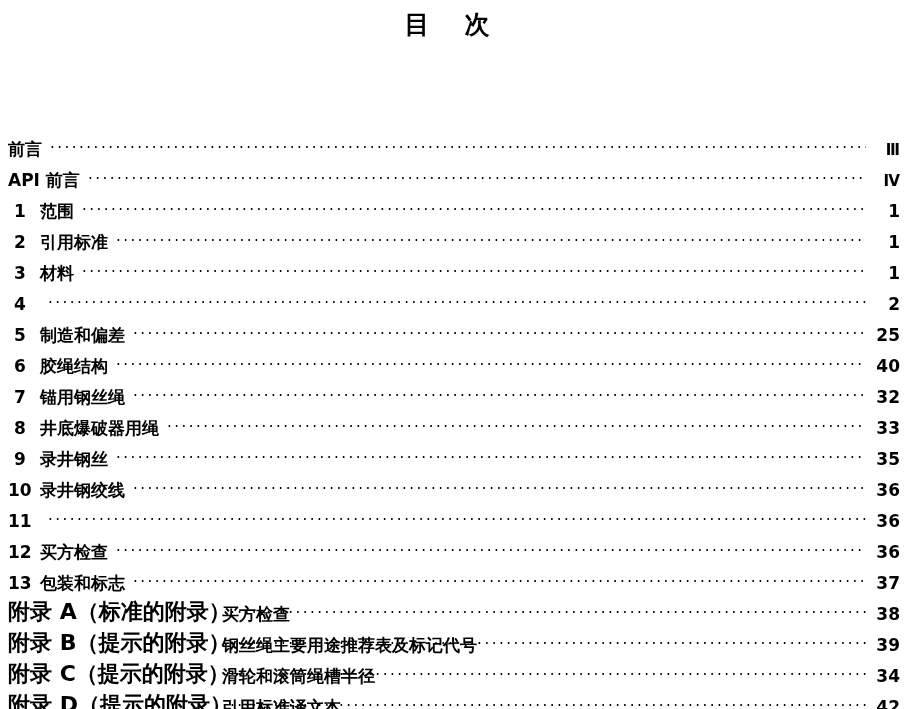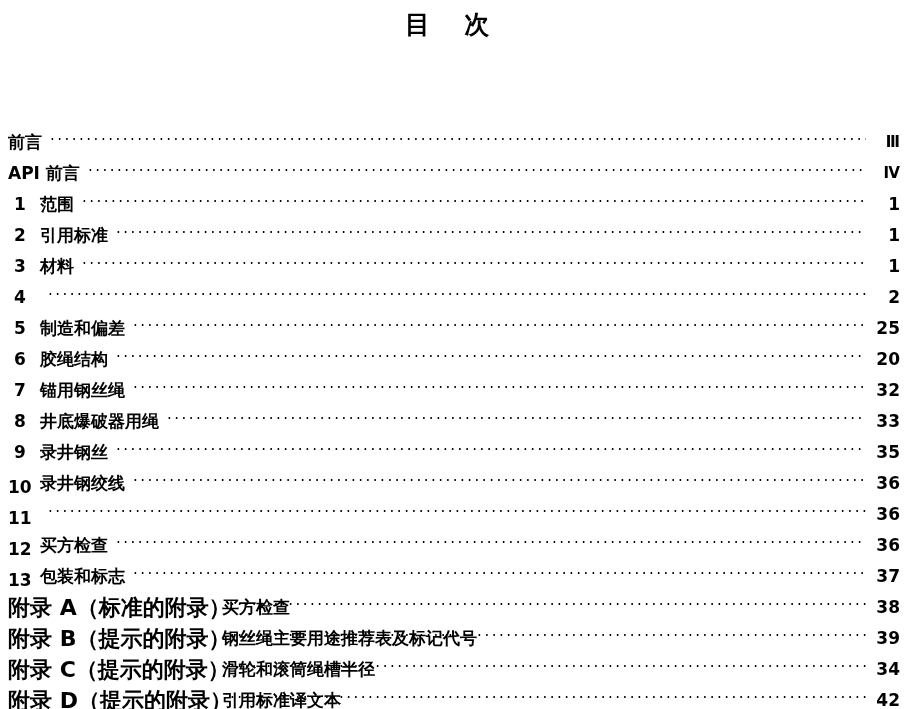--- a/index.html
+++ b/index.html
@@ -20,29 +20,29 @@
     height: 709px;
     position: relative;
     box-sizing: border-box;
   }
   .doc-title {
     text-align: center;
     font-size: 25px;
     font-weight: bold;
     letter-spacing: 14px;
     padding-top: 8px;
-    font-family: Liberation Serif, serif;
+    font-family: Liberation Sans, sans-serif;
   }
   .toc {
     margin-top: 86px;
     padding: 0 8px 0 8px;
   }
   .toc-row {
     display: flex;
-    align-items: center;
+    align-items: flex-end;
     font-size: 17px;
     line-height: 1;
     height: 31px;
     white-space: nowrap;
   }
   .num {
     display: inline-block;
     text-align: left;
     font-size: 17px;
     font-weight: bold;
@@ -153,21 +153,21 @@
       <span class="num w1">5</span>
       <span class="label">制造和偏差</span>
       <span class="leader">·······························································································································································</span>
       <span class="page-no">25</span>
     </div>
 
     <div class="toc-row">
       <span class="num w1">6</span>
       <span class="label">胶绳结构</span>
       <span class="leader">·······························································································································································</span>
-      <span class="page-no">20</span>
+      <span class="page-no">40</span>
     </div>
 
     <div class="toc-row">
       <span class="num w1">7</span>
       <span class="label">锚用钢丝绳</span>
       <span class="leader">·······························································································································································</span>
       <span class="page-no">32</span>
     </div>
 
     <div class="toc-row">

